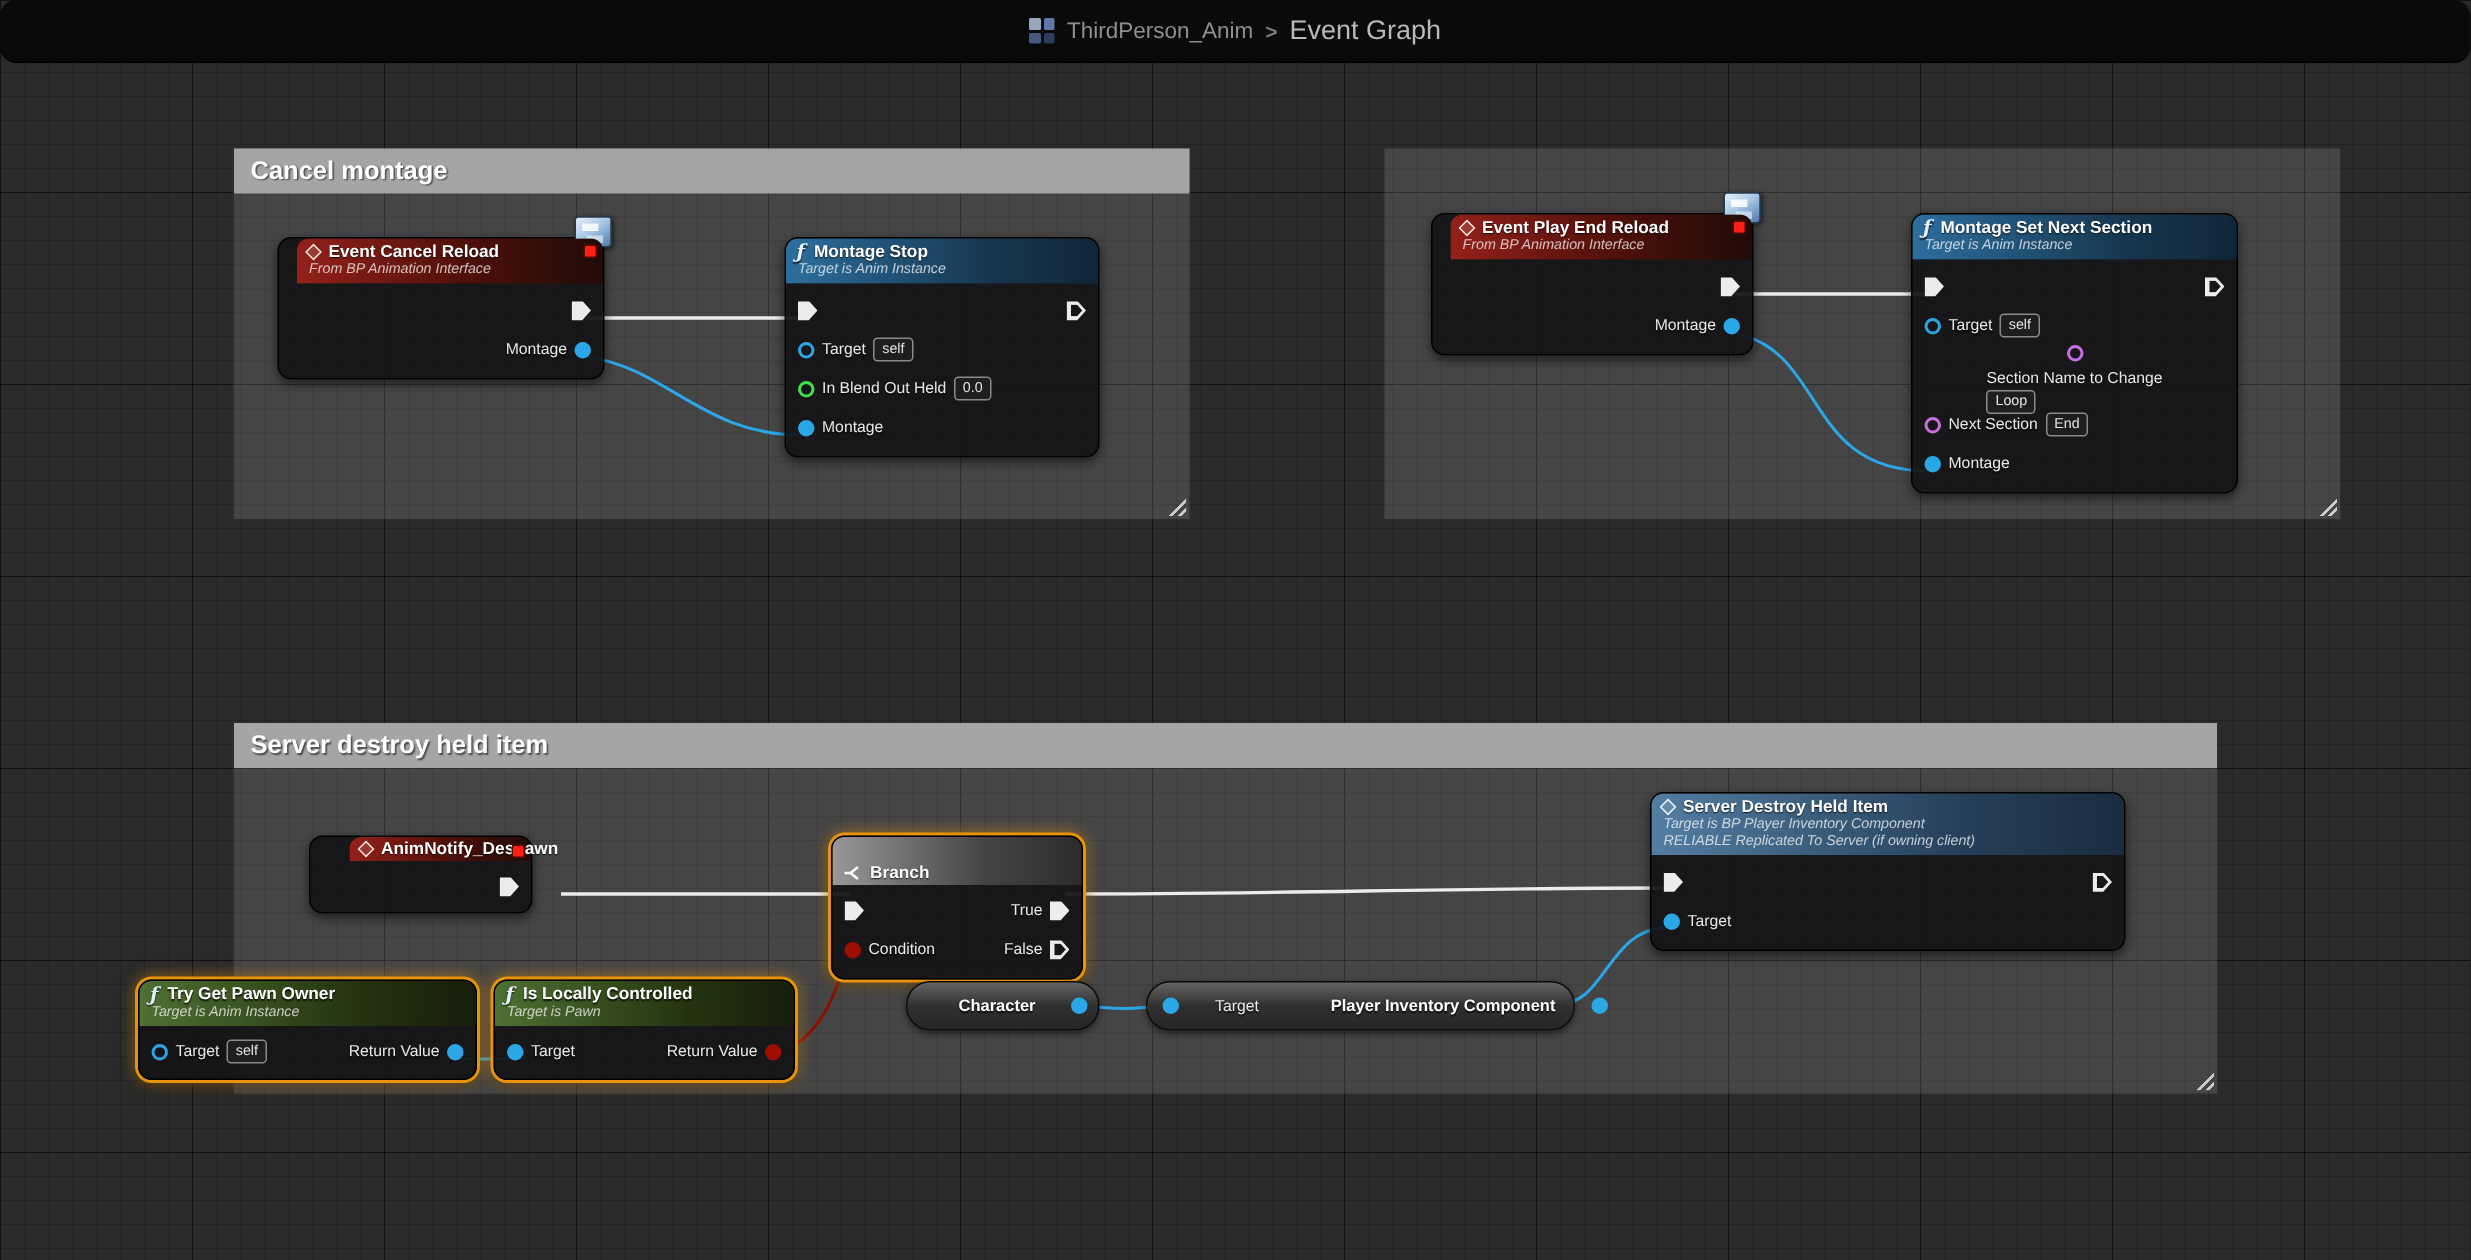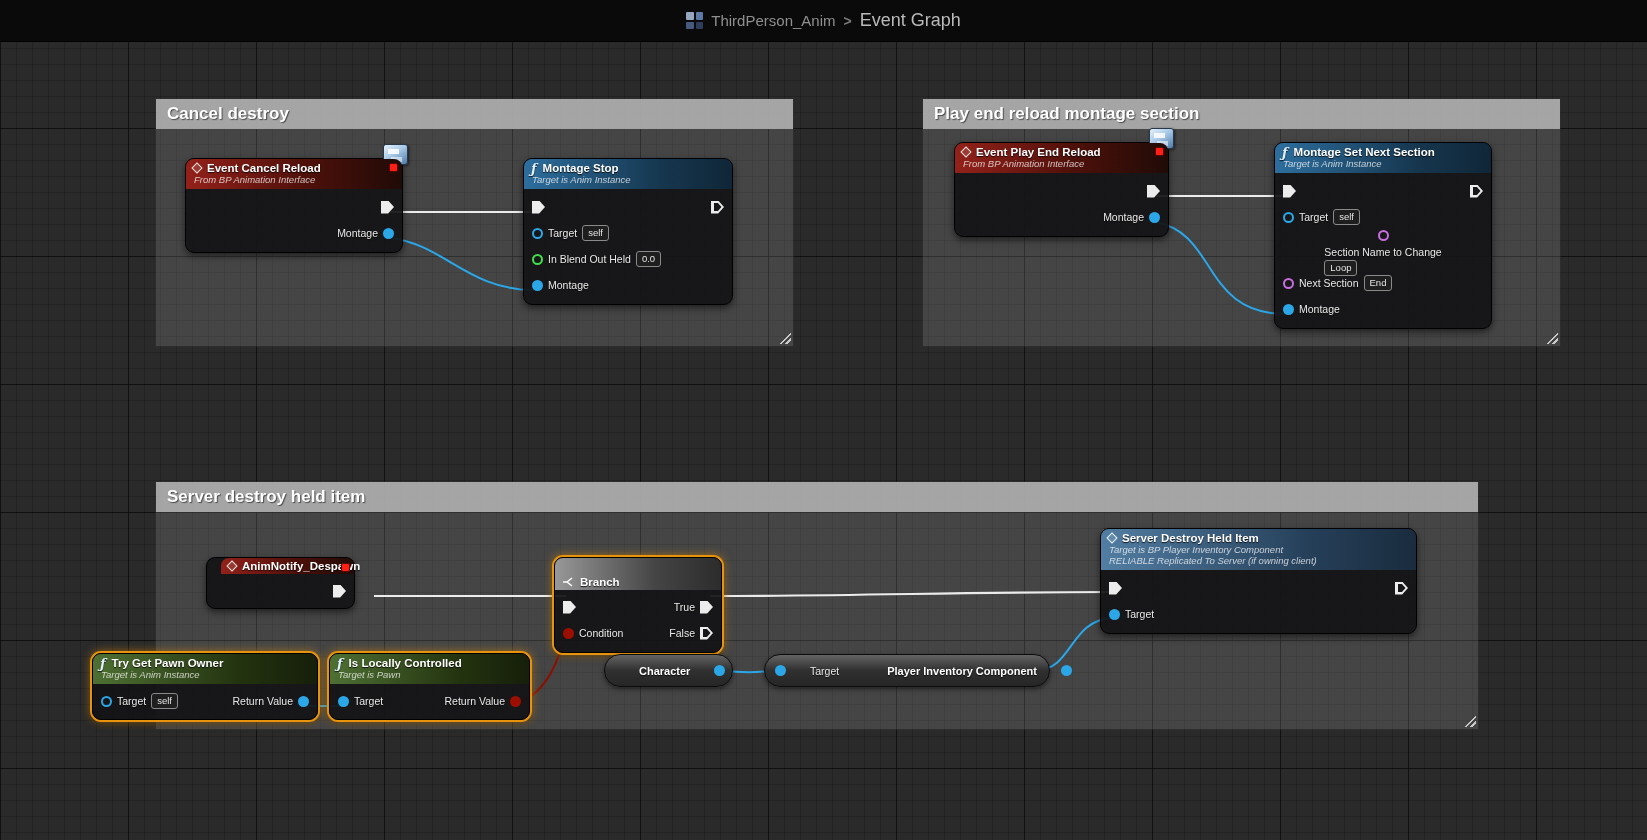--- a/index.html
+++ b/index.html
@@ -12,21 +12,21 @@
     background-image:
       linear-gradient(rgba(0,0,0,.50) 1px, transparent 1px),
       linear-gradient(90deg, rgba(0,0,0,.50) 1px, transparent 1px),
       linear-gradient(rgba(0,0,0,.16) 1px, transparent 1px),
       linear-gradient(90deg, rgba(0,0,0,.16) 1px, transparent 1px);
     background-size:128px 128px,128px 128px,16px 16px,16px 16px; }
 
   
   .topbar { position:absolute; left:0; top:0; width:100%; height:42px; background:#0a0a0a;
     display:flex; align-items:center; justify-content:center; gap:8px; z-index:20;
-    border-bottom:1px solid #000; }
+    border-bottom:1px solid #000;border-radius:11px; }
   .bpicon { width:17px; height:17px; display:grid; grid-template-columns:1fr 1fr;
     grid-template-rows:1fr 1fr; gap:2px; }
   .bpicon i { display:block; border-radius:1px; }
   .bpicon i:nth-child(1){background:#97a6c0;} .bpicon i:nth-child(2){background:#5c79a8;}
   .bpicon i:nth-child(3){background:#46597e;} .bpicon i:nth-child(4){background:#2c3c5a;}
   .crumb-title { color:#8f8f8f; font-size:15px; }
   .crumb-sep { color:#7d7d7d; font-size:14px; font-weight:bold; }
   .crumb-page { color:#b9b9b9; font-size:18px; }
 
   
@@ -42,21 +42,21 @@
   
   svg.wires { position:absolute; inset:0; z-index:2; pointer-events:none; }
 
   
   .node { position:absolute; background:rgba(19,19,22,.93); border:1px solid #000;
     border-radius:9px; box-shadow:0 3px 7px rgba(0,0,0,.55); z-index:3; color:#e8e8e8; }
   .node.selected { box-shadow:0 0 0 2px #e8930c, 0 0 10px 2px rgba(232,147,12,.55),
     0 3px 7px rgba(0,0,0,.55); }
   .node-header { border-radius:8px 8px 0 0; padding:3px 8px 4px 7px; position:relative;
     background-image:linear-gradient(rgba(255,255,255,.14), rgba(255,255,255,0) 55%); }
-  .hdr-event  { background-color:#57100a; background-image:linear-gradient(90deg,#93211a 0%,#4f100a 55%,#200b07 100%); }
+  .hdr-event  { background-color:#57100a; background-image:linear-gradient(90deg,#93211a 0%,#4f100a 55%,#200b07 100%);margin-left:12px; }
   .hdr-fn     { background-color:#1d4768; background-image:linear-gradient(90deg,#2d6e9e 0%,#16374f 65%,#102638 100%); }
   .hdr-steel  { background-color:#2c4a63; background-image:linear-gradient(90deg,#527ea3 0%,#26405a 65%,#1a2c3e 100%); }
   .hdr-pure   { background-color:#2c401c; background-image:linear-gradient(90deg,#4e7033 0%,#23330f 65%,#161f0a 100%); }
   .hdr-gray   { background-color:#4a4a4a; background-image:linear-gradient(90deg,#989898 0%,#454545 60%,#2c2c2c 100%); }
   .node-title { display:flex; align-items:center; gap:6px; font-size:11.5px; font-weight:bold;
     color:#fff; text-shadow:0 1px 1px rgba(0,0,0,.8); white-space:nowrap; }
   .node-subtitle { font-size:9.5px; font-style:italic; color:rgba(255,255,255,.72);
     margin-left:1px; white-space:nowrap; }
   .node-body { padding:5px 0 6px; }
 
@@ -114,25 +114,24 @@
         <i></i>
         <i></i>
         <i></i>
       </span>
     <span class="crumb-title">ThirdPerson_Anim</span>
     <span class="crumb-sep">&gt;</span>
     <span class="crumb-page">Event Graph</span>
   </div>
 
   <div class="comment" style="left:155px;top:98px;width:639px;height:249px;">
-    <div class="comment-title">Cancel destroy</div>
+    <div class="comment-title">Cancel montage</div>
     <div class="resize-handle"></div>
   </div>
   <div class="comment" style="left:922px;top:98px;width:639px;height:249px;">
-    <div class="comment-title">Play end reload montage section</div>
     <div class="resize-handle"></div>
   </div>
   <div class="comment" style="left:155px;top:481px;width:1324px;height:249px;">
     <div class="comment-title">Server destroy held item</div>
     <div class="resize-handle"></div>
   </div>
 
   <svg class="wires" width="1647" height="840">
     <path d="M 391 212 L 535 212" stroke="#ececec" stroke-width="2.2" fill="none"></path>
     <path d="M 391 238 C 445 245, 468 290, 534 290" stroke="#2ba7e8" stroke-width="2" fill="none"></path>

